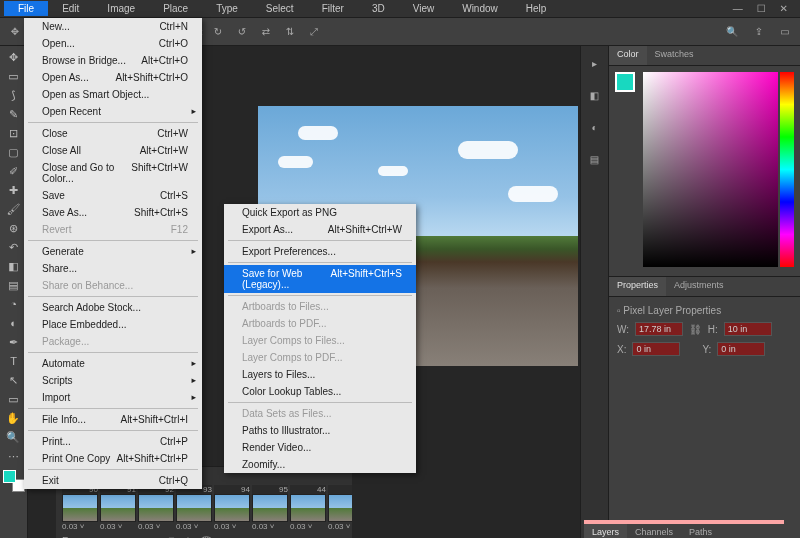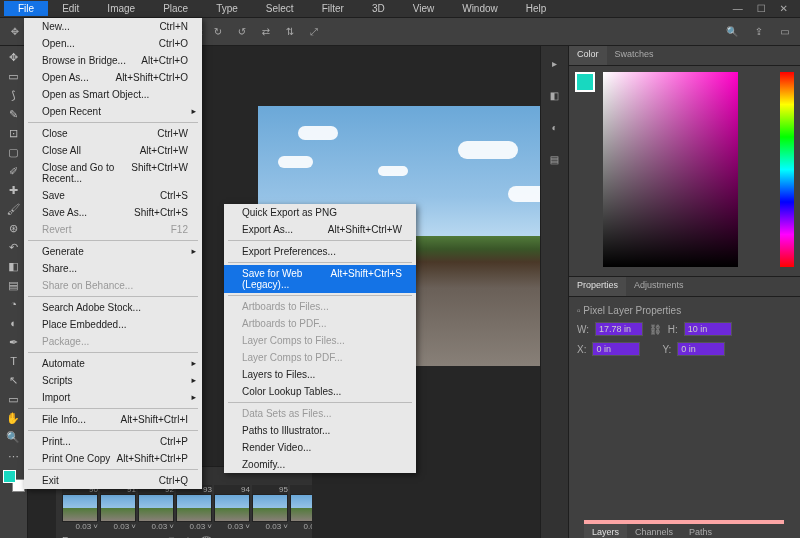--- a/index.html
+++ b/index.html
@@ -18,48 +18,48 @@
 .ltools .tool{width:20px;height:18px;display:flex;align-items:center;justify-content:center;color:#bbb;cursor:pointer;font-size:11px}
 .ltools .fgbg{position:relative;width:22px;height:22px;margin-top:4px}
 .ltools .fg{position:absolute;width:13px;height:13px;background:#18d8c0;border:1px solid #fff;top:0;left:0}
 .ltools .bg{position:absolute;width:13px;height:13px;background:#fff;border:1px solid #888;bottom:0;right:0}
 .canvas-area{flex:1;background:#262626;position:relative;overflow:hidden}
 .canvas-img{position:absolute;left:230px;top:60px;width:320px;height:260px;background:linear-gradient(to bottom,#6ba8d8 0%,#95c2e6 35%,#b8d8f0 50%,#517a3a 50%,#3a5628 55%,#4a3828 60%,#6a6058 70%,#888078 100%)}
 .clouds{position:absolute;width:100%;height:50%}
 .cloud{position:absolute;background:#fff;border-radius:20px;opacity:0.9}
 .rightdock{width:28px;background:#323232;border-left:1px solid #1e1e1e;display:flex;flex-direction:column;align-items:center;padding-top:8px;gap:14px}
 .rightdock .dicon{width:18px;height:18px;color:#aaa;display:flex;align-items:center;justify-content:center}
-.rpanels{width:232px;background:#404040;border-left:1px solid #1e1e1e;display:flex;flex-direction:column}
+.rpanels{width:192px;background:#404040;border-left:1px solid #1e1e1e;display:flex;flex-direction:column}
 .ptabs{height:20px;display:flex;border-bottom:1px solid #1e1e1e}
 .ptab{padding:3px 8px;color:#aaa;cursor:pointer;font-size:9px}
 .ptab.active{background:#4a4a4a;color:#e0e0e0}
 .colorpanel{height:210px;padding:6px;position:relative}
 .colorsq{width:20px;height:20px;background:#18d8c0;border:2px solid #fff;margin-bottom:4px}
 .gradient{position:absolute;left:34px;top:6px;width:135px;height:195px;background:linear-gradient(to right,#fff,#ff00c8)}
 .gradient::after{content:"";position:absolute;inset:0;background:linear-gradient(to bottom,transparent,#000)}
 .huestrip{position:absolute;right:6px;top:6px;width:14px;height:195px;background:linear-gradient(to bottom,#f00,#ff0,#0f0,#0ff,#00f,#f0f,#f00)}
 .proppanel{border-top:1px solid #1e1e1e}
 .propbody{padding:8px;font-size:9px;color:#aaa}
 .propbody .row{display:flex;gap:6px;margin-top:6px;align-items:center}
-.propbody input{width:48px;background:#6d28d9;border:1px solid #555;color:#ccc;font-size:9px;padding:1px 3px}
+.propbody input{width:48px;background:#7f1d1d;border:1px solid #555;color:#ccc;font-size:9px;padding:1px 3px}
 .dropdown{position:absolute;background:#e8e8e8;color:#222;box-shadow:2px 2px 6px rgba(0,0,0,0.5);z-index:100;font-size:10px}
 .menu1{left:24px;top:18px;width:178px}
 .dropdown .drow{display:flex;justify-content:space-between;padding:3px 14px 3px 18px;cursor:pointer;position:relative}
 .dropdown .drow.hl{background:#1473e6;color:#fff}
 .dropdown .drow.dis{color:#999}
 .dropdown .dsep{height:1px;background:#bbb;margin:2px 4px}
 .dropdown .arrow::after{content:"▸";position:absolute;right:6px;font-size:9px}
 .menu2{left:224px;top:204px;width:192px}
 .timeline{position:absolute;left:28px;right:228px;bottom:0;height:72px;background:#323232;border-top:1px solid #1e1e1e}
 .tlhead{height:16px;padding:2px 6px;color:#aaa;font-size:9px}
 .frames{display:flex;gap:2px;padding:2px 6px;overflow:hidden}
 .frame{width:36px}
 .fthumb{width:36px;height:28px;background:linear-gradient(to bottom,#6ba8d8 0%,#95c2e6 50%,#517a3a 50%,#888078 100%);border:1px solid #222}
 .fnum{font-size:8px;text-align:right;color:#aaa;background:#2a2a2a}
-.fdur{font-size:8px;text-align:right;color:#aaa}
+.fdur{font-size:8px;text-align:left;color:#aaa}
 .tlctrl{display:flex;gap:8px;padding:2px 6px;color:#aaa;font-size:9px;align-items:center}
 .layerstabs{position:absolute;bottom:0;right:16px;width:200px;height:18px;background:#404040;border-top:4px solid #fca5a5;display:flex}
 </style>
 </head>
 <body>
 
 <div class="menubar">
   <span class="mitem active">File</span>
   <span class="mitem">Edit</span>
   <span class="mitem">Image</span>
@@ -167,21 +167,21 @@
             <div class="fnum">94</div>
             <div class="fthumb"></div>
             <div class="fdur">0.03 ˅</div>
           </div>
           <div class="frame">
             <div class="fnum">95</div>
             <div class="fthumb"></div>
             <div class="fdur">0.03 ˅</div>
           </div>
           <div class="frame">
-            <div class="fnum">78</div>
+            <div class="fnum">44</div>
             <div class="fthumb"></div>
             <div class="fdur">0.03 ˅</div>
           </div>
           <div class="frame">
             <div class="fnum">97</div>
             <div class="fthumb"></div>
             <div class="fdur">0.03 ˅</div>
           </div>
         </div>
       <div class="tlctrl">
@@ -274,21 +274,21 @@
     <div class="dsep"></div>
     <div class="drow">
       <span>Close</span>
       <span>Ctrl+W</span>
     </div>
     <div class="drow">
       <span>Close All</span>
       <span>Alt+Ctrl+W</span>
     </div>
     <div class="drow">
-      <span>Close and Go to Recent...</span>
+      <span>Close and Go to Color...</span>
       <span>Shift+Ctrl+W</span>
     </div>
     <div class="drow">
       <span>Save</span>
       <span>Ctrl+S</span>
     </div>
     <div class="drow">
       <span>Save As...</span>
       <span>Shift+Ctrl+S</span>
     </div>

